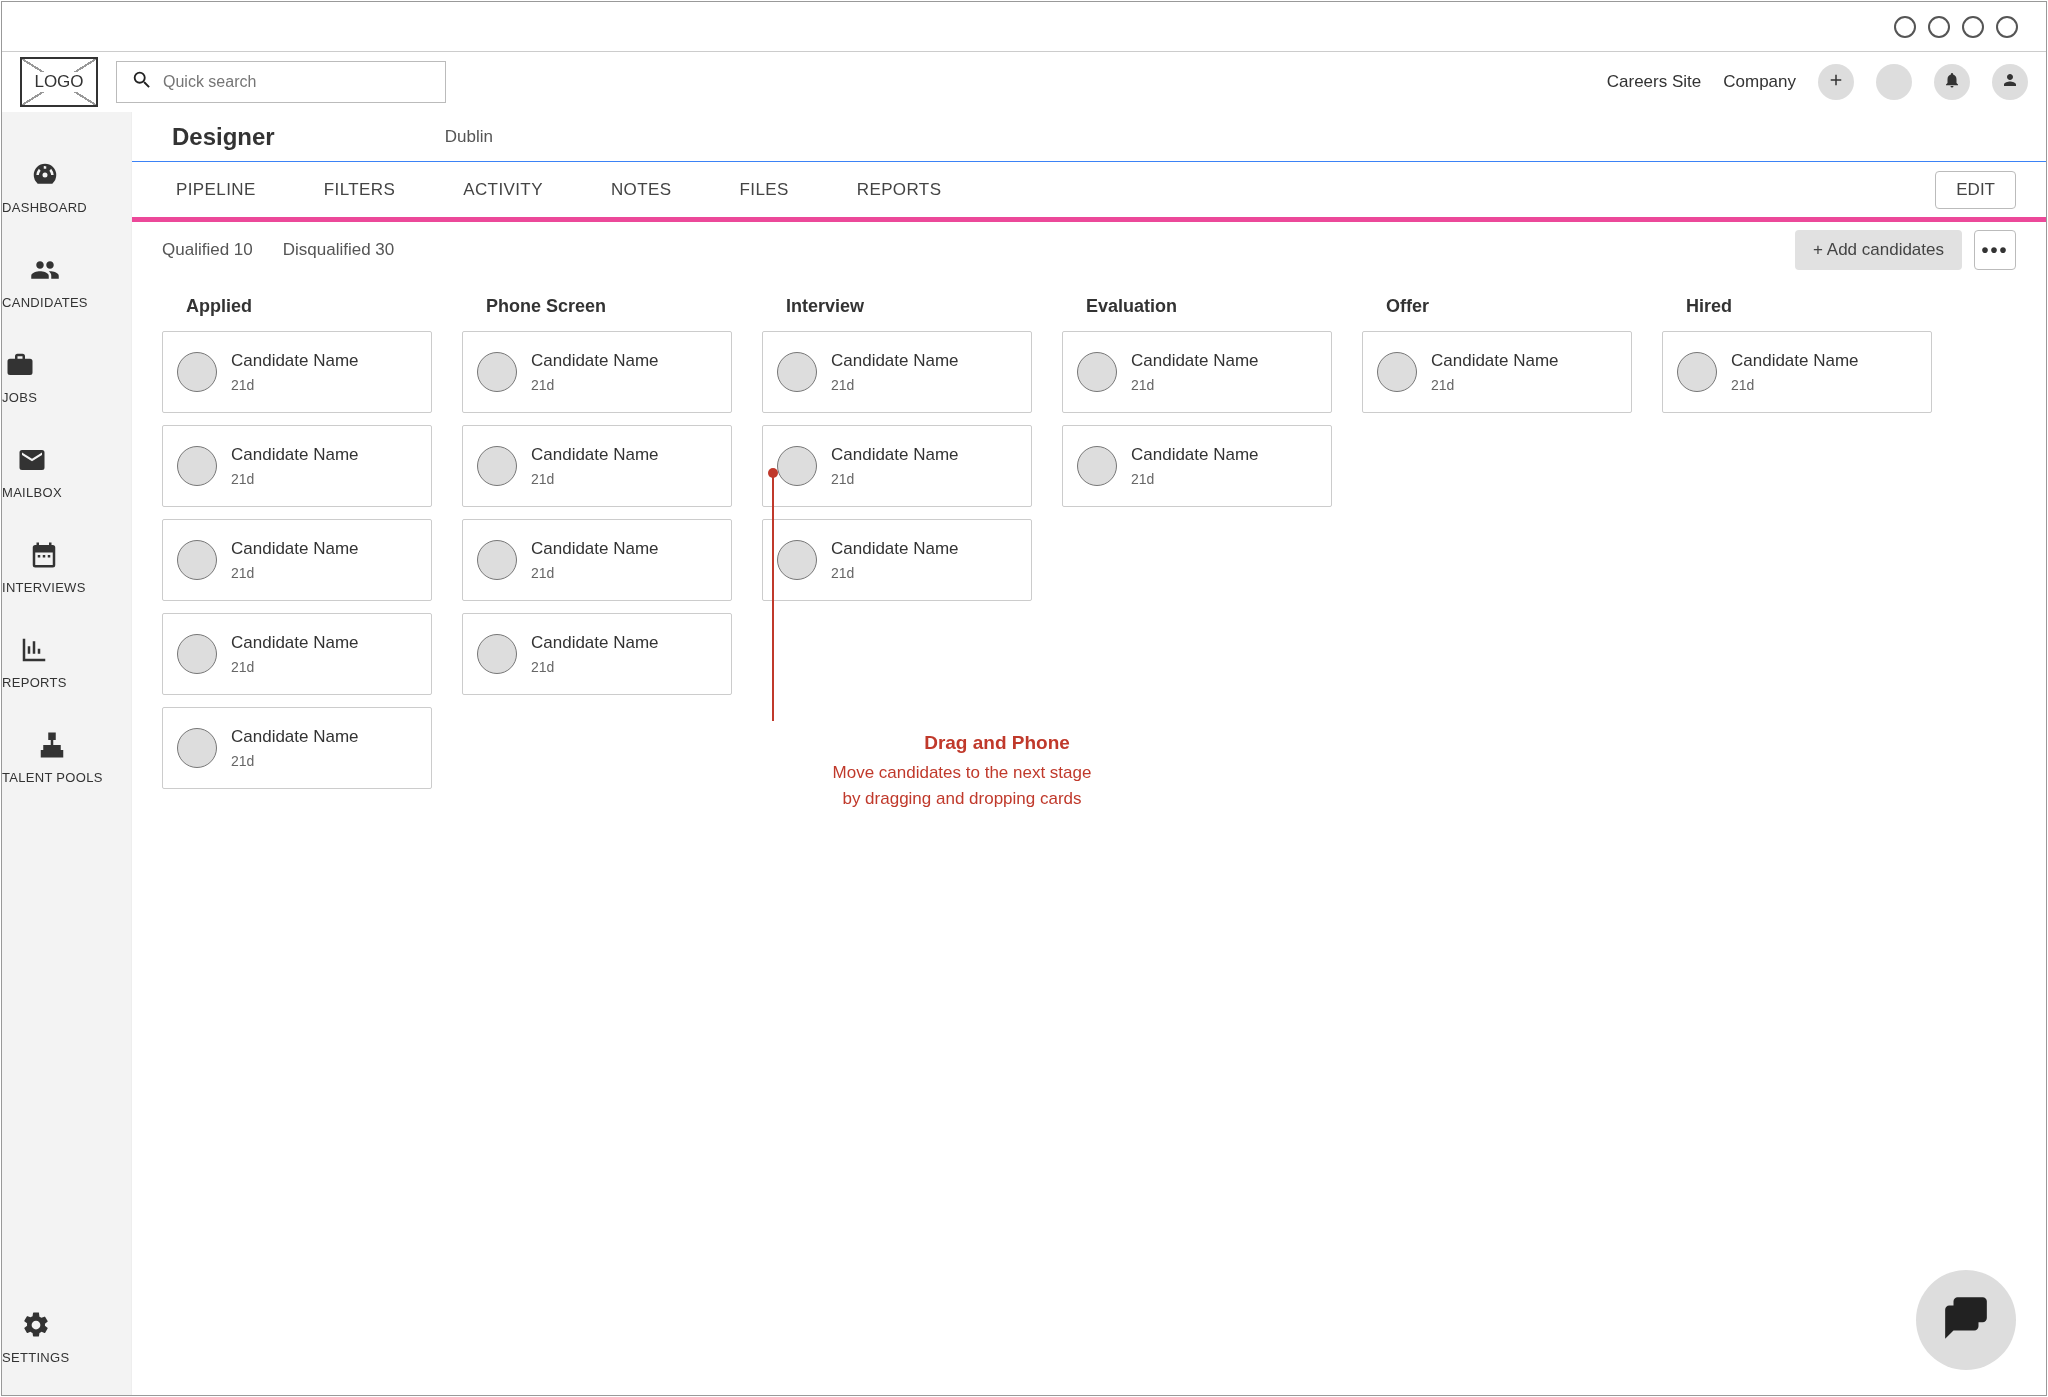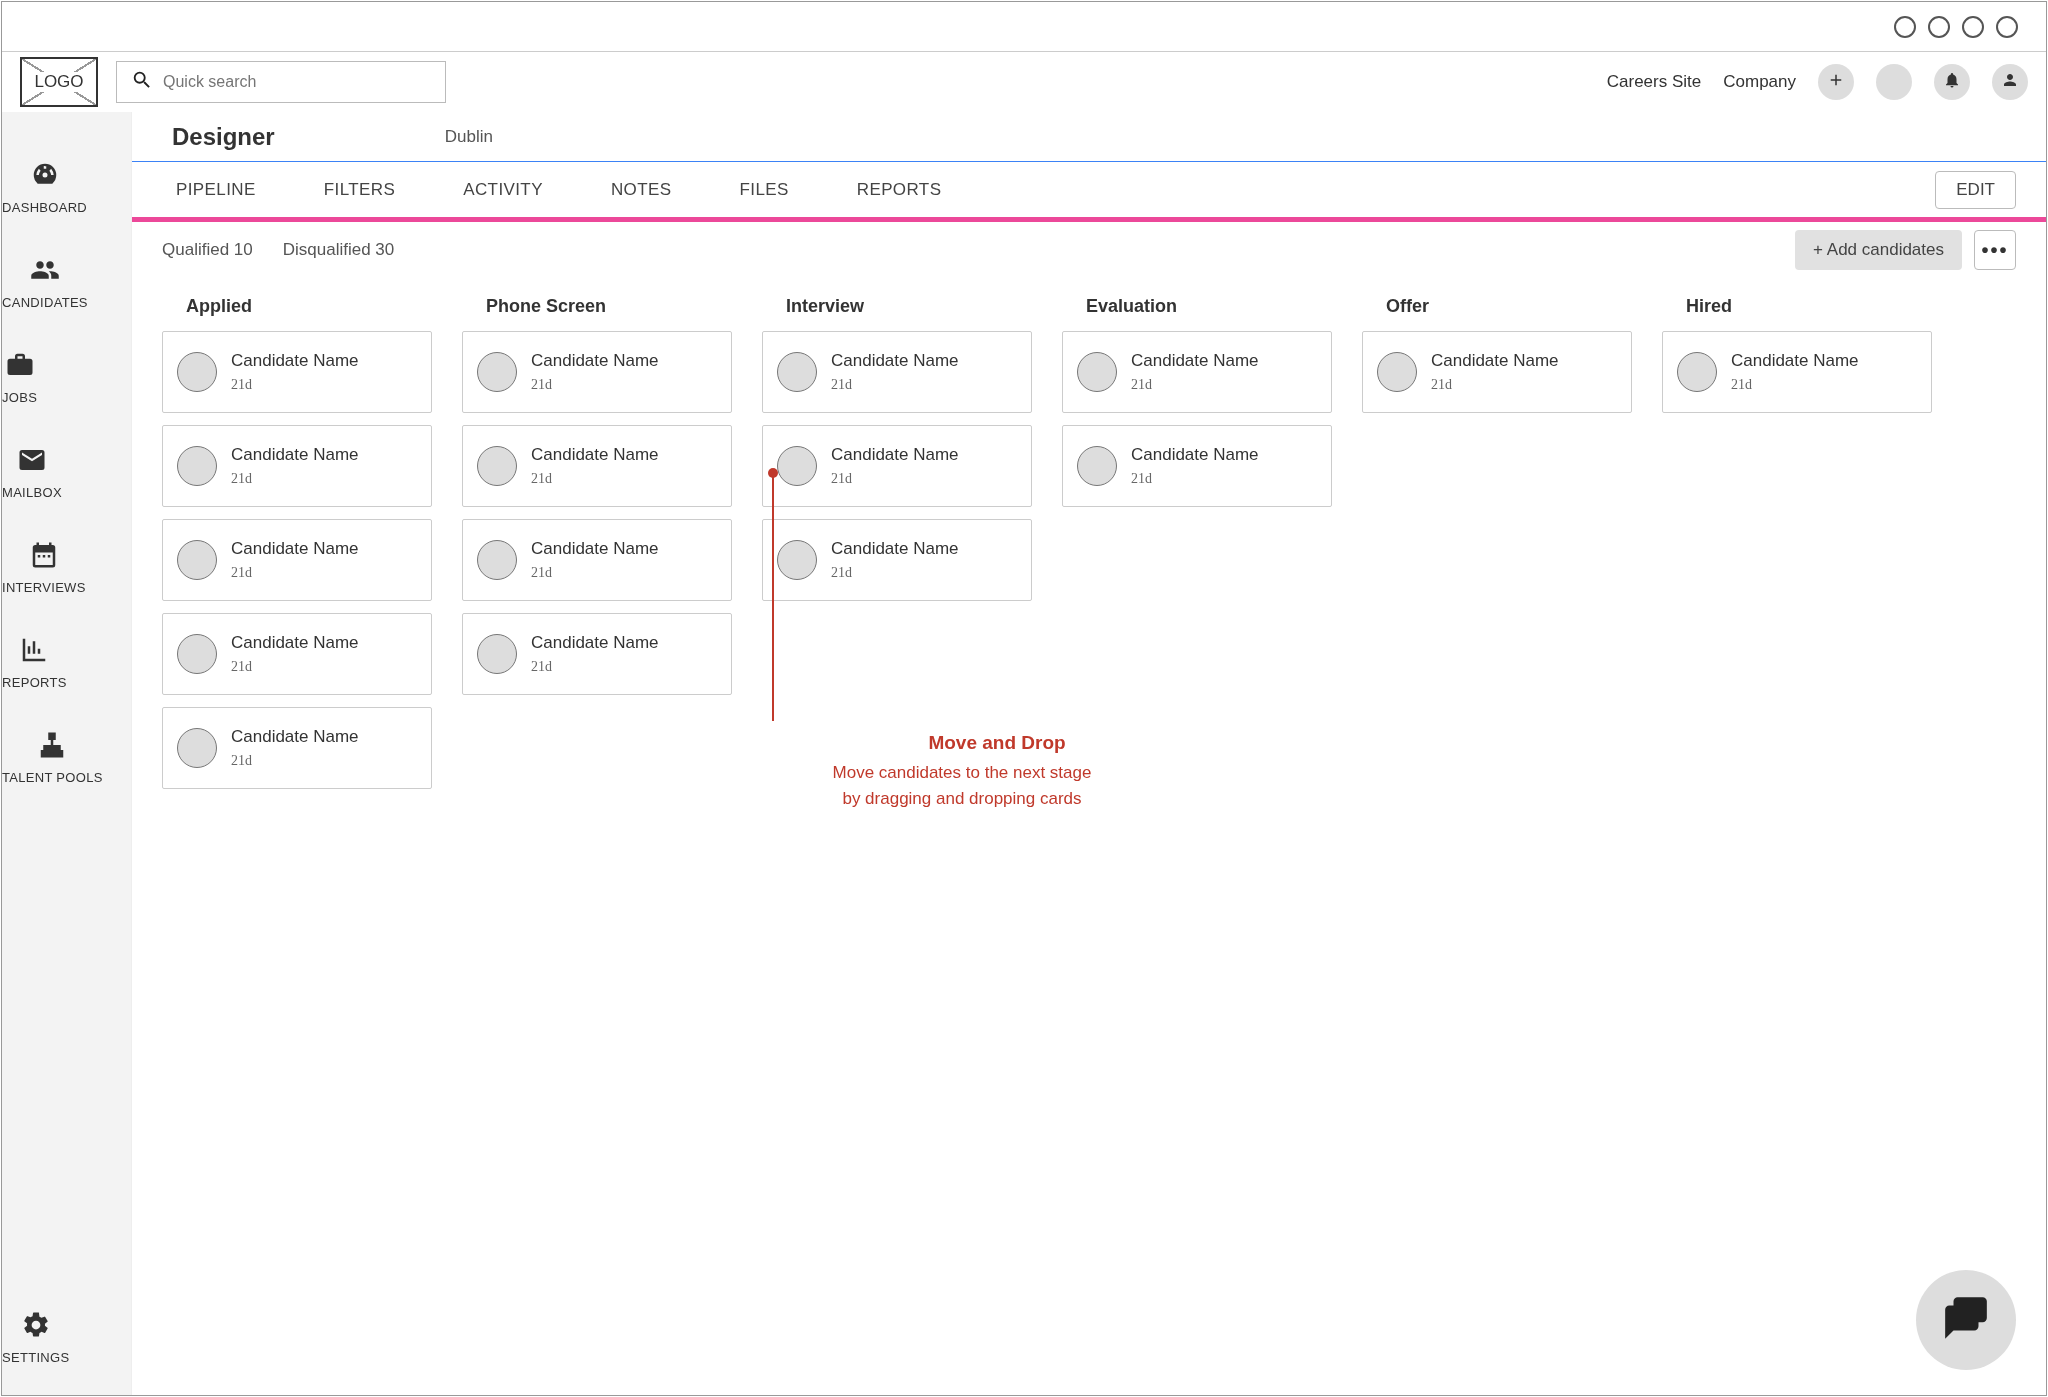--- a/index.html
+++ b/index.html
@@ -44,21 +44,21 @@
   .add-cand { margin-left: auto; background: #e1e1e1; border-radius: 4px; padding: 10px 18px; font-size: 17px; color: #444; cursor: pointer; }
   .kebab { width: 42px; height: 40px; border: 1px solid #bbb; border-radius: 4px; margin-left: 12px; display: flex; align-items: center; justify-content: center; cursor: pointer; font-size: 20px; font-weight: 900; letter-spacing: 2px; }
 
   .kanban-wrap { padding: 10px 30px; position: relative; }
   .kanban { display: flex; gap: 30px; }
   .column { width: 270px; }
   .col-header { font-size: 18px; font-weight: 700; margin: 8px 0 14px 24px; }
   .card { border: 1px solid #ccc; border-radius: 2px; height: 82px; display: flex; align-items: center; padding: 0 14px; gap: 14px; margin-bottom: 12px; cursor: grab; background: #fff; }
   .avatar { width: 40px; height: 40px; border: 1px solid #777; border-radius: 50%; background: #ddd; }
   .card-name { font-size: 17px; font-weight: 500; color: #333; }
-  .card-age { font-size: 14px; color: #666; margin-top: 6px; font-family: Liberation Serif, serif; }
+  .card-age { font-size: 14px; color: #666; margin-top: 6px; }
 
   .annotation { position: absolute; left: 580px; top: 420px; width: 500px; text-align: center; color: #c0392b; }
   .anno-line { position: absolute; left: 640px; top: 193px; width: 2px; height: 250px; background: #c0392b; }
   .anno-dot { position: absolute; left: 636px; top: 190px; width: 10px; height: 10px; background: #c0392b; border-radius: 50%; }
   .anno-title { font-size: 19px; font-weight: 700; margin-top: 34px; margin-bottom: 6px; margin-left: 70px;}
   .anno-sub { font-size: 17px; line-height: 1.5; }
 
   .chat-fab { position: absolute; right: 30px; bottom: 25px; width: 100px; height: 100px; border-radius: 50%; background: #ddd; display: flex; align-items: center; justify-content: center; cursor: pointer; }
   .chat-fab svg { width: 50px; height: 50px; fill: #222; }
 </style>
@@ -312,21 +312,21 @@
                   <div class="card-name">Candidate Name</div>
                   <div class="card-age">21d</div>
                 </div>
               </div>
             </div>
           </div>
 
         <div class="anno-dot"></div>
         <div class="anno-line"></div>
         <div class="annotation">
-          <div class="anno-title">Move and Drop</div>
+          <div class="anno-title">Drag and Phone</div>
           <div class="anno-sub">Move candidates to the next stage</div>
           <div class="anno-sub">by dragging and dropping cards</div>
         </div>
       </div>
 
       <div class="chat-fab">
         <span>
           <svg viewBox="0 0 24 24">
               <path d="M20 2H8a2 2 0 00-2 2v2H4a2 2 0 00-2 2v14l4-4h10a2 2 0 002-2v-2h2a2 2 0 002-2V4a2 2 0 00-2-2z"></path>
             </svg>

